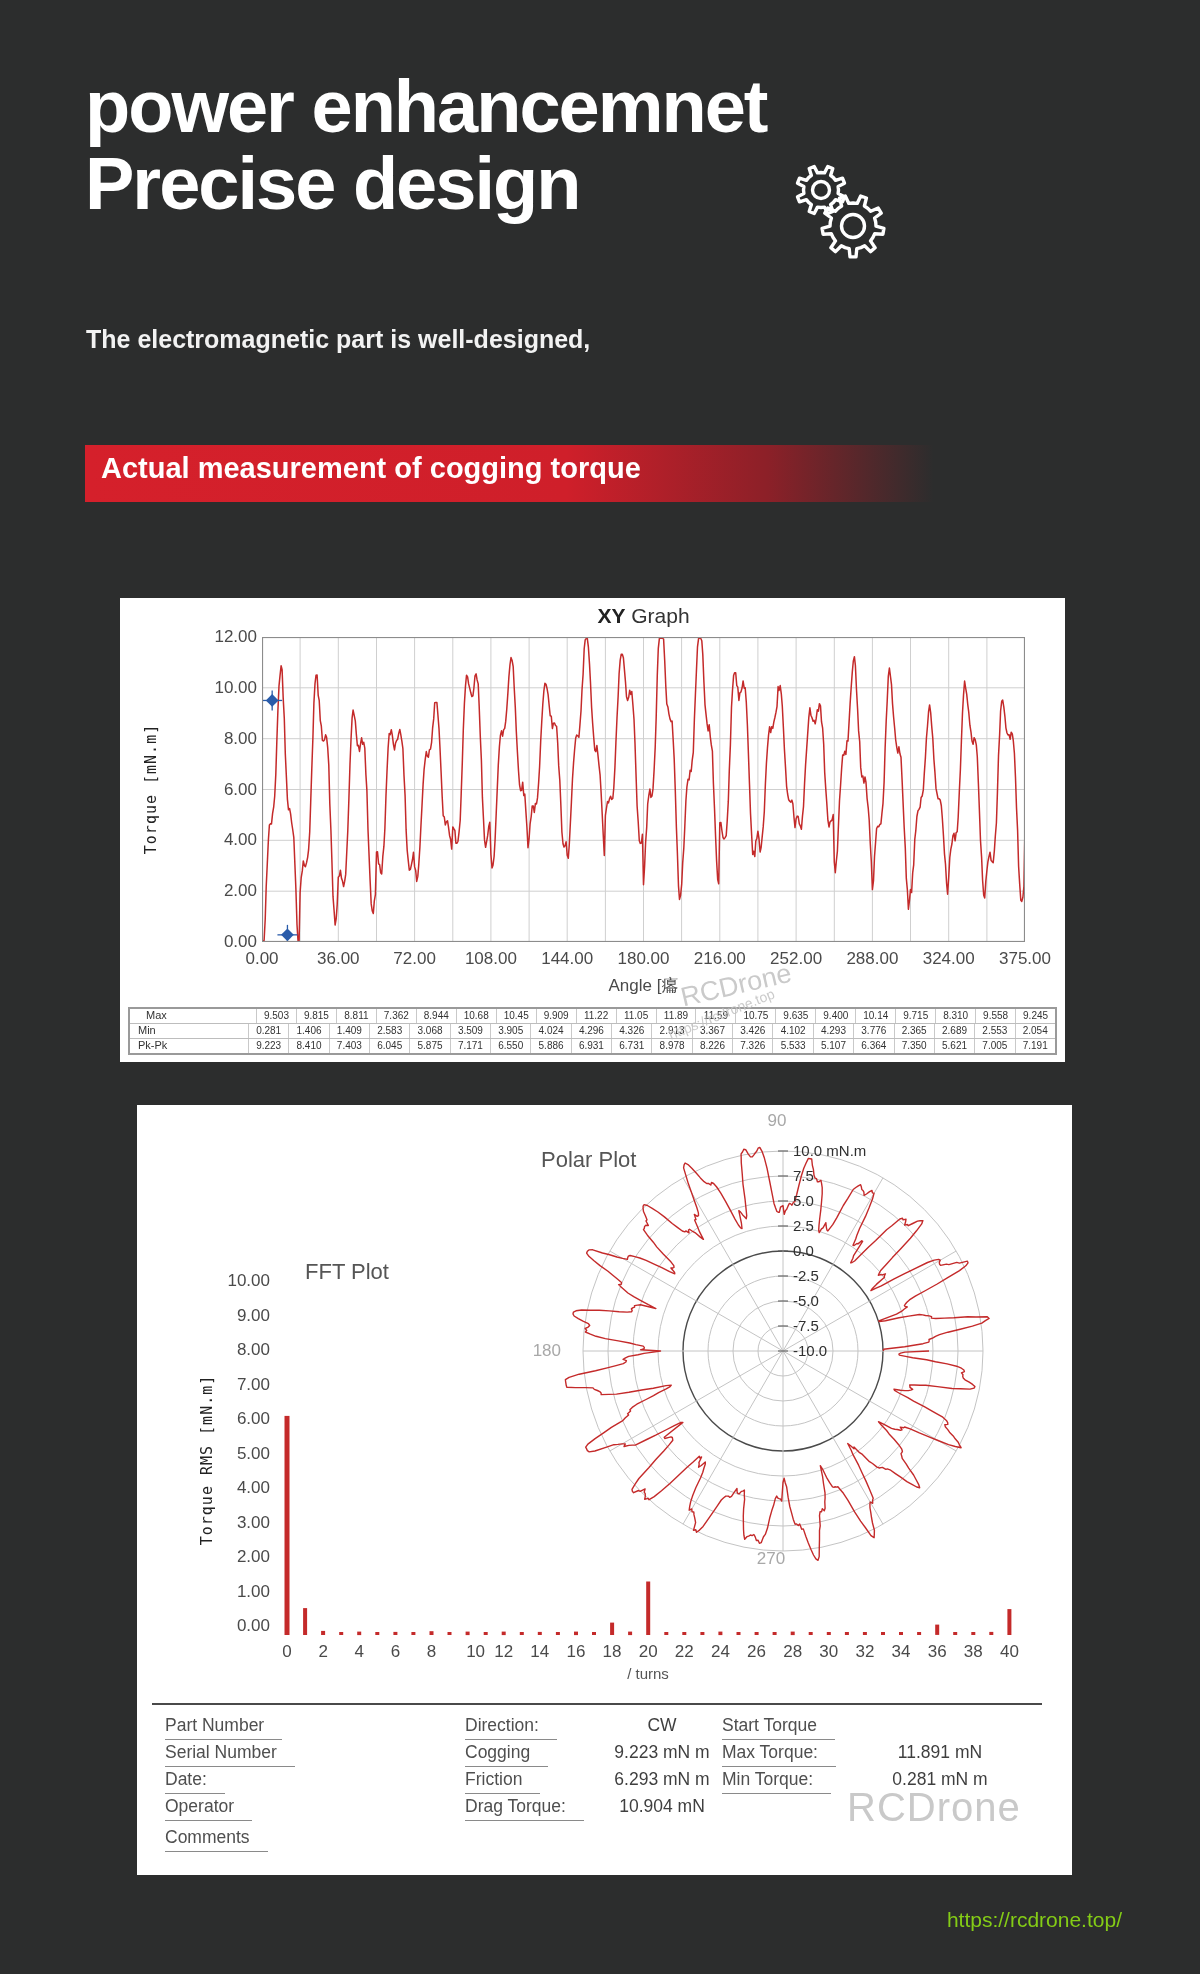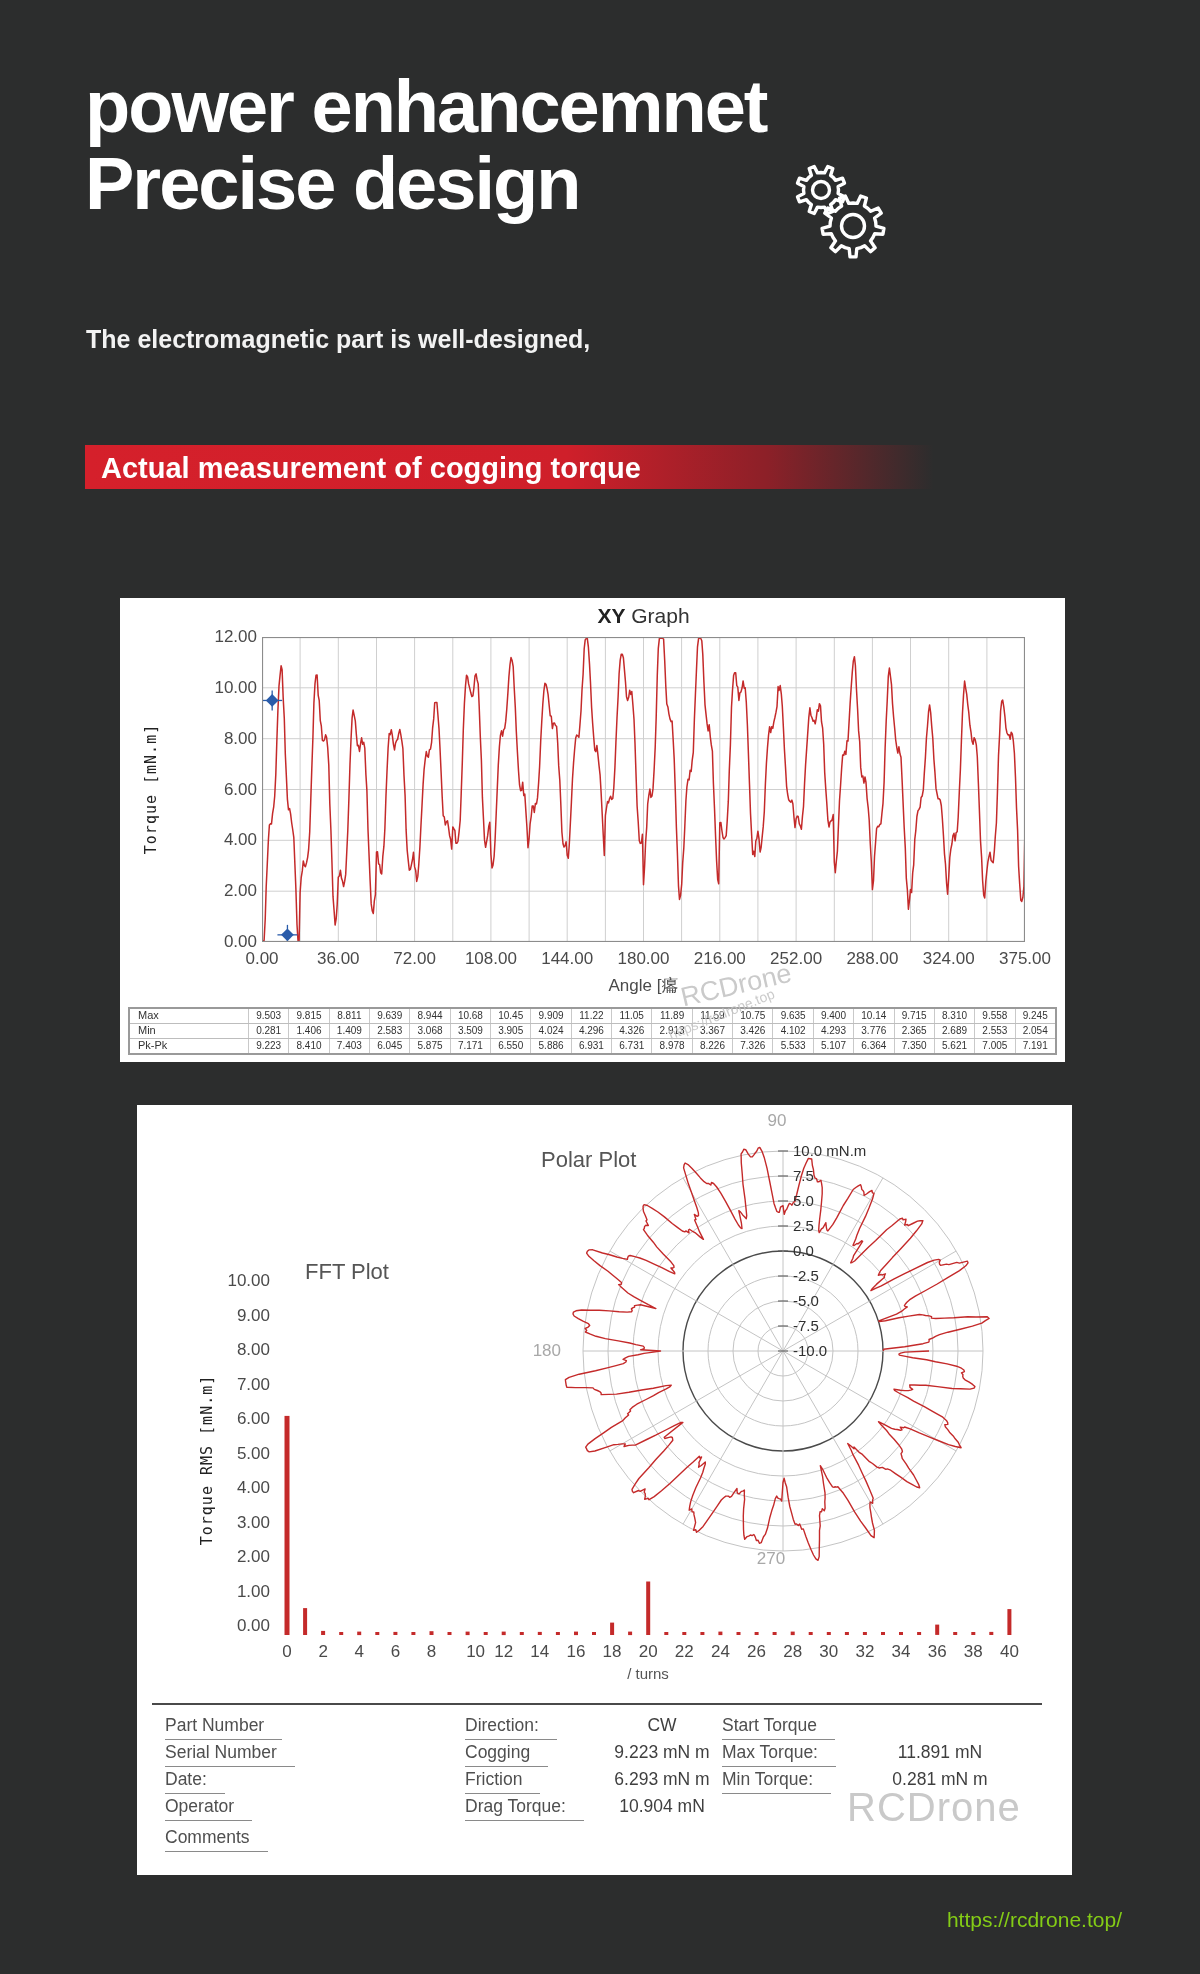--- a/index.html
+++ b/index.html
@@ -5,21 +5,21 @@
   html,body{margin:0;padding:0;}
   body{width:1200px;height:1974px;position:relative;background:#2c2d2d;
        font-family:"Liberation Sans",sans-serif;overflow:hidden;}
   .abs{position:absolute;}
   
   .hero-title{position:absolute;left:85px;top:68px;color:#ffffff;font-weight:700;
               font-size:74px;line-height:77px;letter-spacing:-2px;}
   .hero-sub{position:absolute;left:86px;top:318px;color:#f2f2f2;font-weight:700;
             font-size:25px;line-height:42px;letter-spacing:0;}
   .gears{position:absolute;left:792px;top:163px;width:96px;height:98px;}
-  .banner{position:absolute;left:85px;top:445px;width:875px;height:44px;
+  .banner{position:absolute;left:85px;top:445px;width:875px;height:57px;
           background:linear-gradient(90deg,#d5202b 0%,#cf1f2a 55%,#8c2028 78%,rgba(70,35,38,0) 97%);
           color:#fff;font-size:29px;font-weight:700;line-height:47px;padding-left:16px;
           box-sizing:border-box;}
   
   .panel{position:absolute;background:#ffffff;}
   #panel1{left:120px;top:598px;width:945px;height:464px;}
   #panel2{left:137px;top:1105px;width:935px;height:770px;}
   
   .xy-title{position:absolute;left:142px;top:6px;width:763px;text-align:center;
             font-size:21px;color:#333;}
@@ -33,21 +33,21 @@
   .xtick{width:80px;text-align:center;}
   .xy-xlab{position:absolute;left:142px;top:376px;width:763px;text-align:center;
            font-size:17px;color:#4a4a4a;}
   .wm1{position:absolute;left:560px;top:372px;transform:rotate(-13deg);font-size:27px;
        color:#bdbdbd;opacity:.8;z-index:5;pointer-events:none;}
   .wm2{position:absolute;left:545px;top:408px;transform:rotate(-22deg);font-size:14px;
        color:#c2c2c2;opacity:.85;z-index:5;pointer-events:none;}
   #stats-table{position:absolute;left:8px;top:409px;width:929px;border:2px solid #9a9a9a;
                background:#fff;box-sizing:border-box;}
   .stats-row{display:flex;height:14px;border-top:1px solid #bdbdbd;}
-  .stats-row:first-child{border-top:none;}
+  .stats-row:first-child{border-top:none;margin-left:8px;}
   .stats-label{width:118px;flex:none;font-size:11px;line-height:13px;color:#333;
                padding-left:8px;box-sizing:border-box;}
   .stats-cell{flex:1;border-left:1px solid #c9c9c9;font-size:10px;line-height:13px;
               text-align:center;color:#333;overflow:hidden;white-space:nowrap;}
   
   .fft-title{position:absolute;left:168px;top:154px;font-size:22px;color:#555;}
   .fft-ylab{position:absolute;left:-60px;top:346px;width:260px;text-align:center;
             transform:rotate(-90deg);font-family:"DejaVu Sans Mono",monospace;
             font-size:15px;color:#222;letter-spacing:1px;}
   .fft-xlab{position:absolute;left:150px;top:560px;width:722px;text-align:center;
@@ -147,21 +147,21 @@
       <div class="tick xtick" style="left: 788.7px; top: 351px;">324.00</div>
       <div class="tick xtick" style="left: 865px; top: 351px;">375.00</div>
     </div>
   <div class="xy-xlab">Angle [癟</div>
   <div id="stats-table">
       <div class="stats-row">
         <div class="stats-label">Max</div>
         <div class="stats-cell">9.503</div>
         <div class="stats-cell">9.815</div>
         <div class="stats-cell">8.811</div>
-        <div class="stats-cell">9.639</div>
+        <div class="stats-cell">7.362</div>
         <div class="stats-cell">8.944</div>
         <div class="stats-cell">10.68</div>
         <div class="stats-cell">10.45</div>
         <div class="stats-cell">9.909</div>
         <div class="stats-cell">11.22</div>
         <div class="stats-cell">11.05</div>
         <div class="stats-cell">11.89</div>
         <div class="stats-cell">11.59</div>
         <div class="stats-cell">10.75</div>
         <div class="stats-cell">9.635</div>

